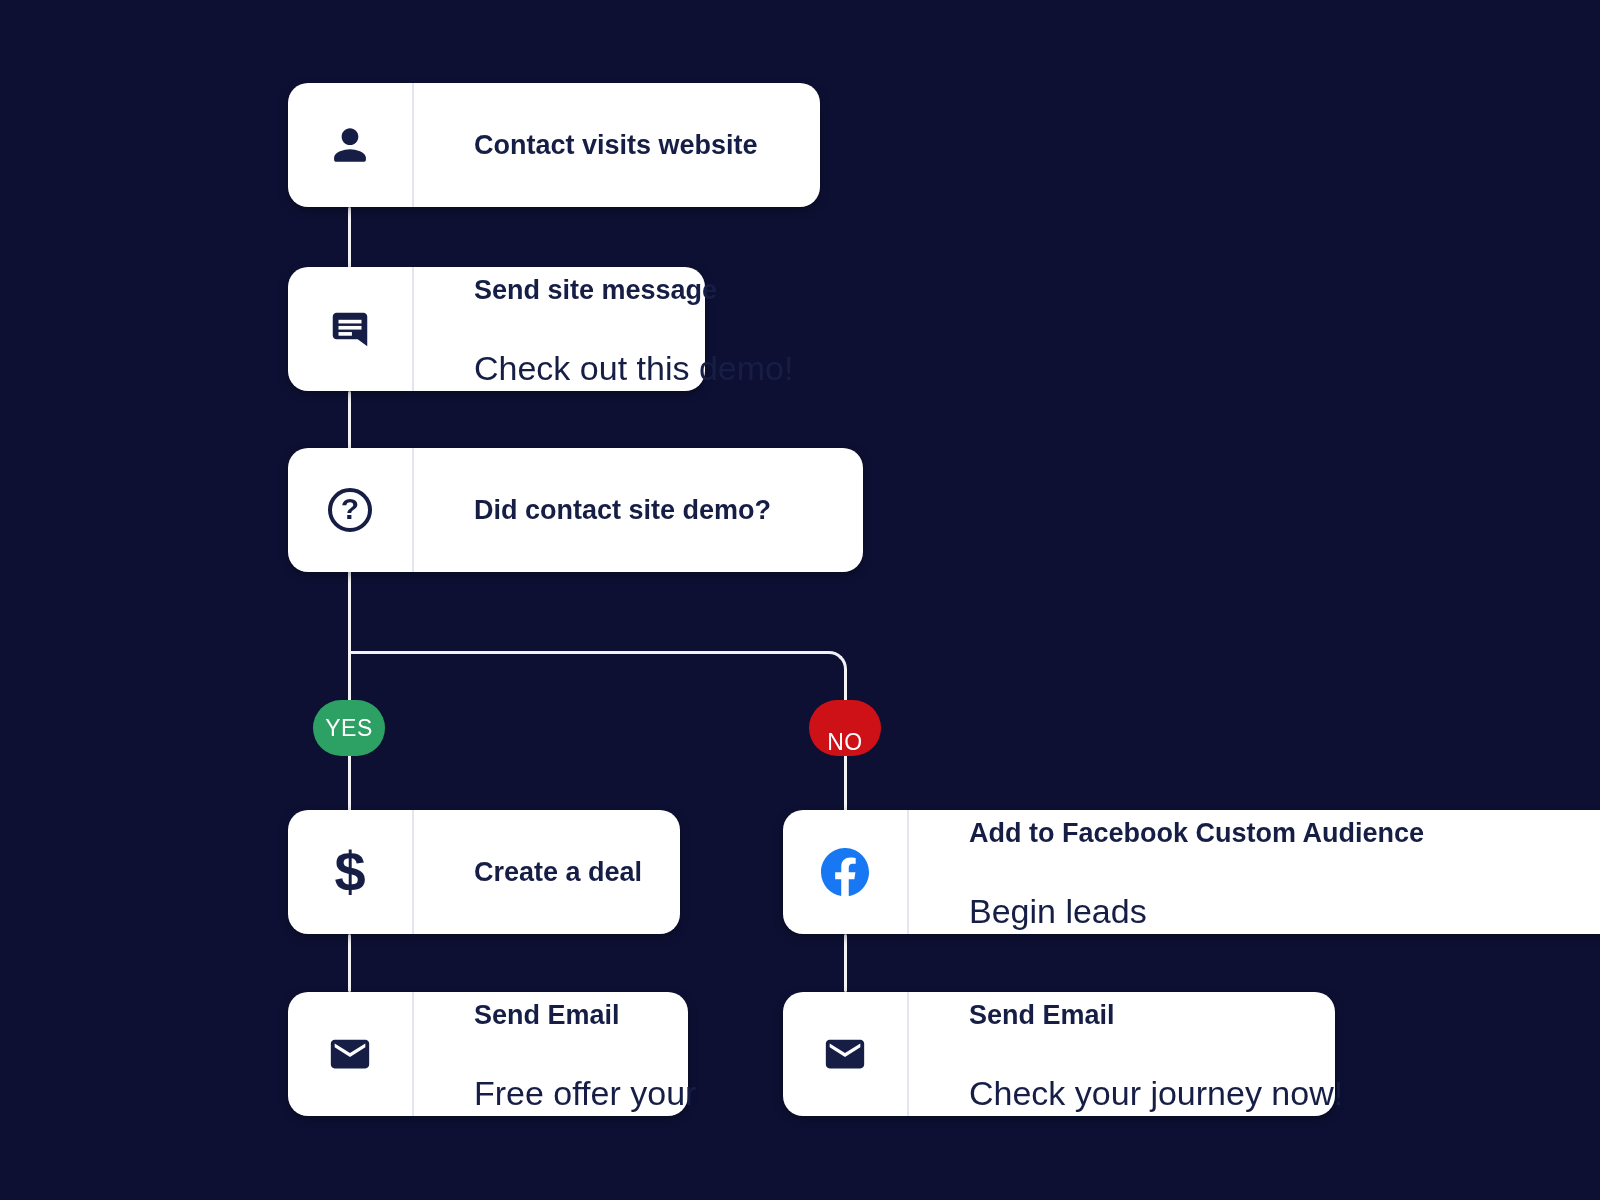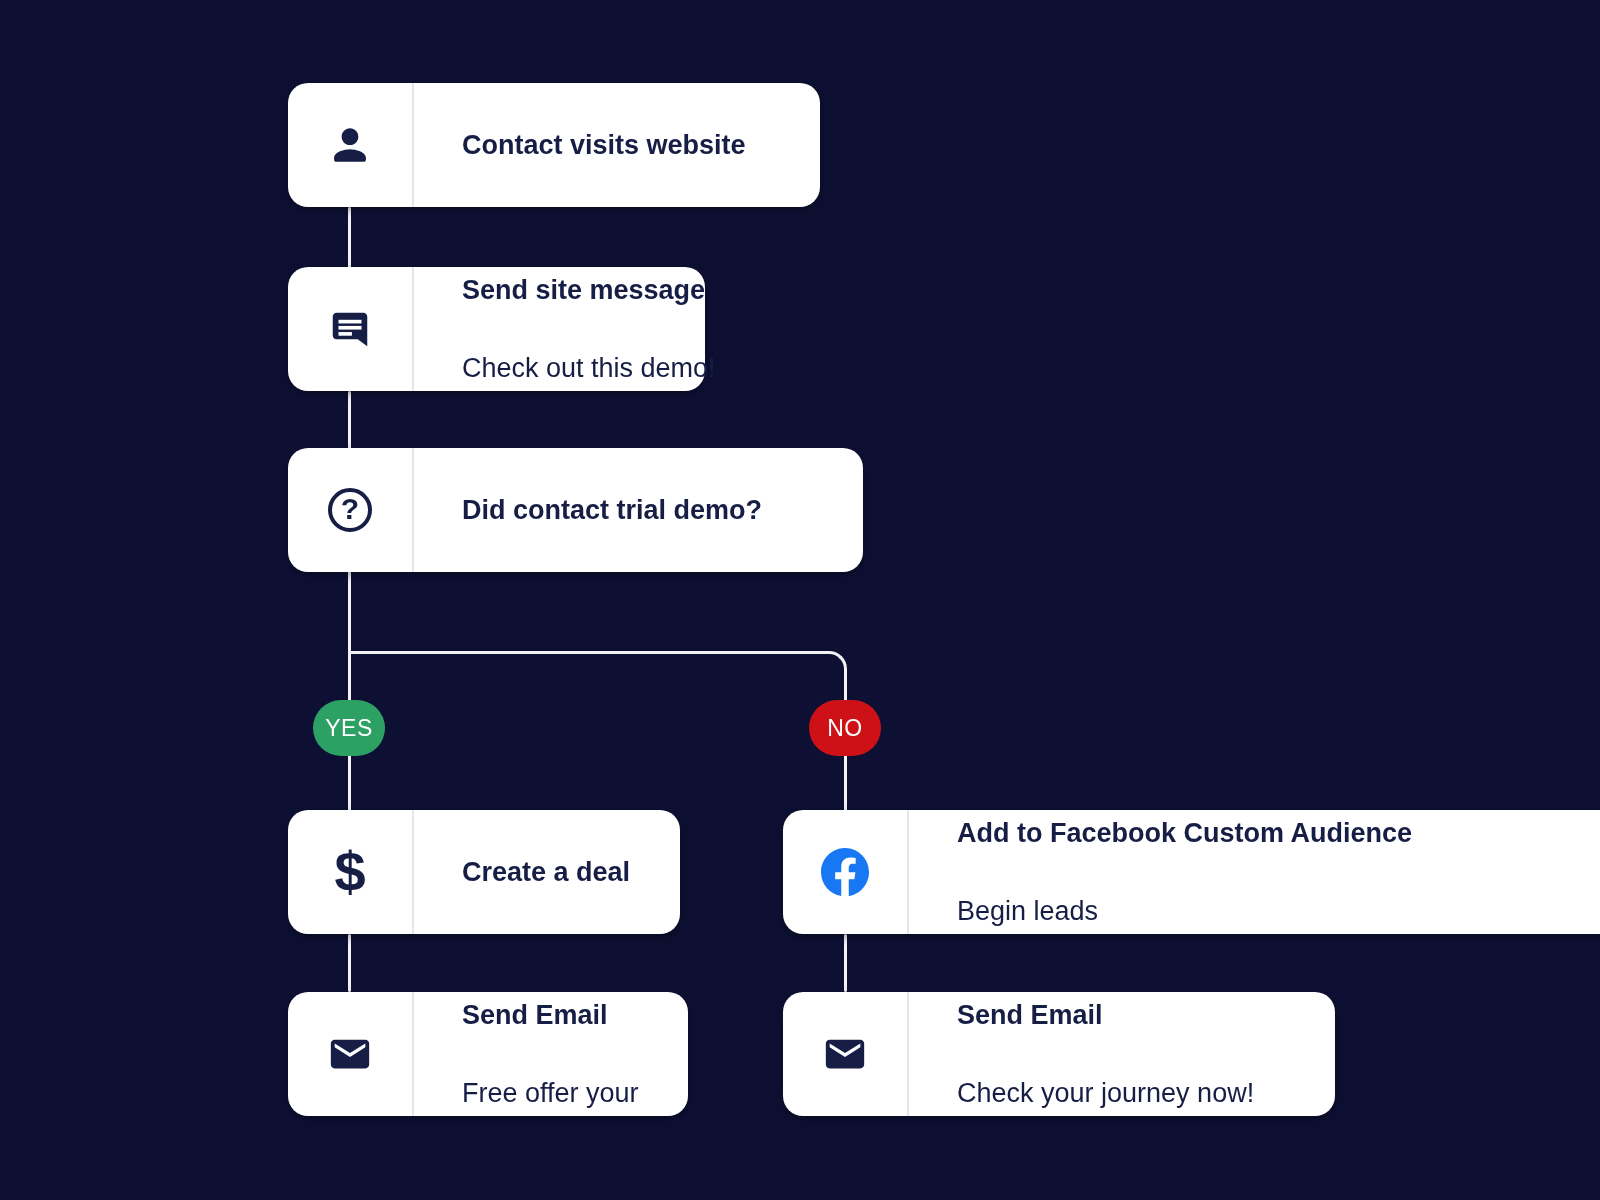--- a/index.html
+++ b/index.html
@@ -19,45 +19,45 @@
   .card{
     position:absolute;height:124px;background:#ffffff;border-radius:20px;
     display:flex;align-items:stretch;box-shadow:0 3px 10px rgba(0,0,0,0.35);
   }
   .icon-col{
     flex:0 0 124px;display:flex;align-items:center;justify-content:center;
     border-right:2px solid #e3e6ef;
   }
   .text-col{
     flex:1 1 auto;display:flex;flex-direction:column;justify-content:center;
-    padding-left:48px;padding-right:36px;gap:2px;
+    padding-left:60px;padding-right:36px;gap:2px;
   }
   .card-title{
     color:#161e46;font-weight:bold;font-size:27px;line-height:38px;white-space:nowrap;
   }
   .card-sub{
-    color:#161e46;font-weight:normal;font-size:27px;line-height:38px;white-space:nowrap;margin-top:38px;
+    color:#161e46;font-weight:normal;font-size:34px;line-height:38px;white-space:nowrap;margin-top:38px;
   }
   .card-sub:empty{display:none;}
   
   .card-visit   {left:288px;top:83px; width:532px;}
   .card-message {left:288px;top:267px;width:417px;}
   .card-question{left:288px;top:448px;width:575px;}
   .card-deal    {left:288px;top:810px;width:392px;}
   .card-facebook{left:783px;top:810px;width:846px;}
   .card-email-yes{left:288px;top:992px;width:400px;}
   .card-email-no {left:783px;top:992px;width:552px;}
   
   .badge{
     position:absolute;width:72px;height:56px;border-radius:28px;
     display:flex;align-items:center;justify-content:center;
     color:#ffffff;font-weight:normal;font-size:23px;letter-spacing:0.5px;
   }
   .badge-yes{left:313px;top:700px;background:#2da164;}
-  .badge-no {left:809px;top:700px;background:#cd1117;}
+  .badge-no {left:809px;top:700px;background:#cd1117;align-items:flex-end;}
   
   .ic{display:block;}
   .dollar{
     color:#161e46;font-weight:bold;font-size:56px;line-height:1;
     font-family:"Liberation Sans","DejaVu Sans",sans-serif;
   }
   .qcircle{
     width:44px;height:44px;border:4px solid #161e46;border-radius:50%;
     display:flex;align-items:center;justify-content:center;box-sizing:border-box;
   }
@@ -107,21 +107,21 @@
     </div>
   </div>
 
   <div class="card card-question">
     <div class="icon-col">
       <span class="qcircle">
         <span class="qmark">?</span>
       </span>
     </div>
     <div class="text-col">
-      <div class="card-title">Did contact trial demo?</div>
+      <div class="card-title">Did contact site demo?</div>
 
     </div>
   </div>
 
   <div class="badge badge-yes" style="background: rgb(45, 161, 100);">
     <span>YES</span>
   </div>
   <div class="badge badge-no" style="background: rgb(205, 17, 23);">
     <span>NO</span>
   </div>

